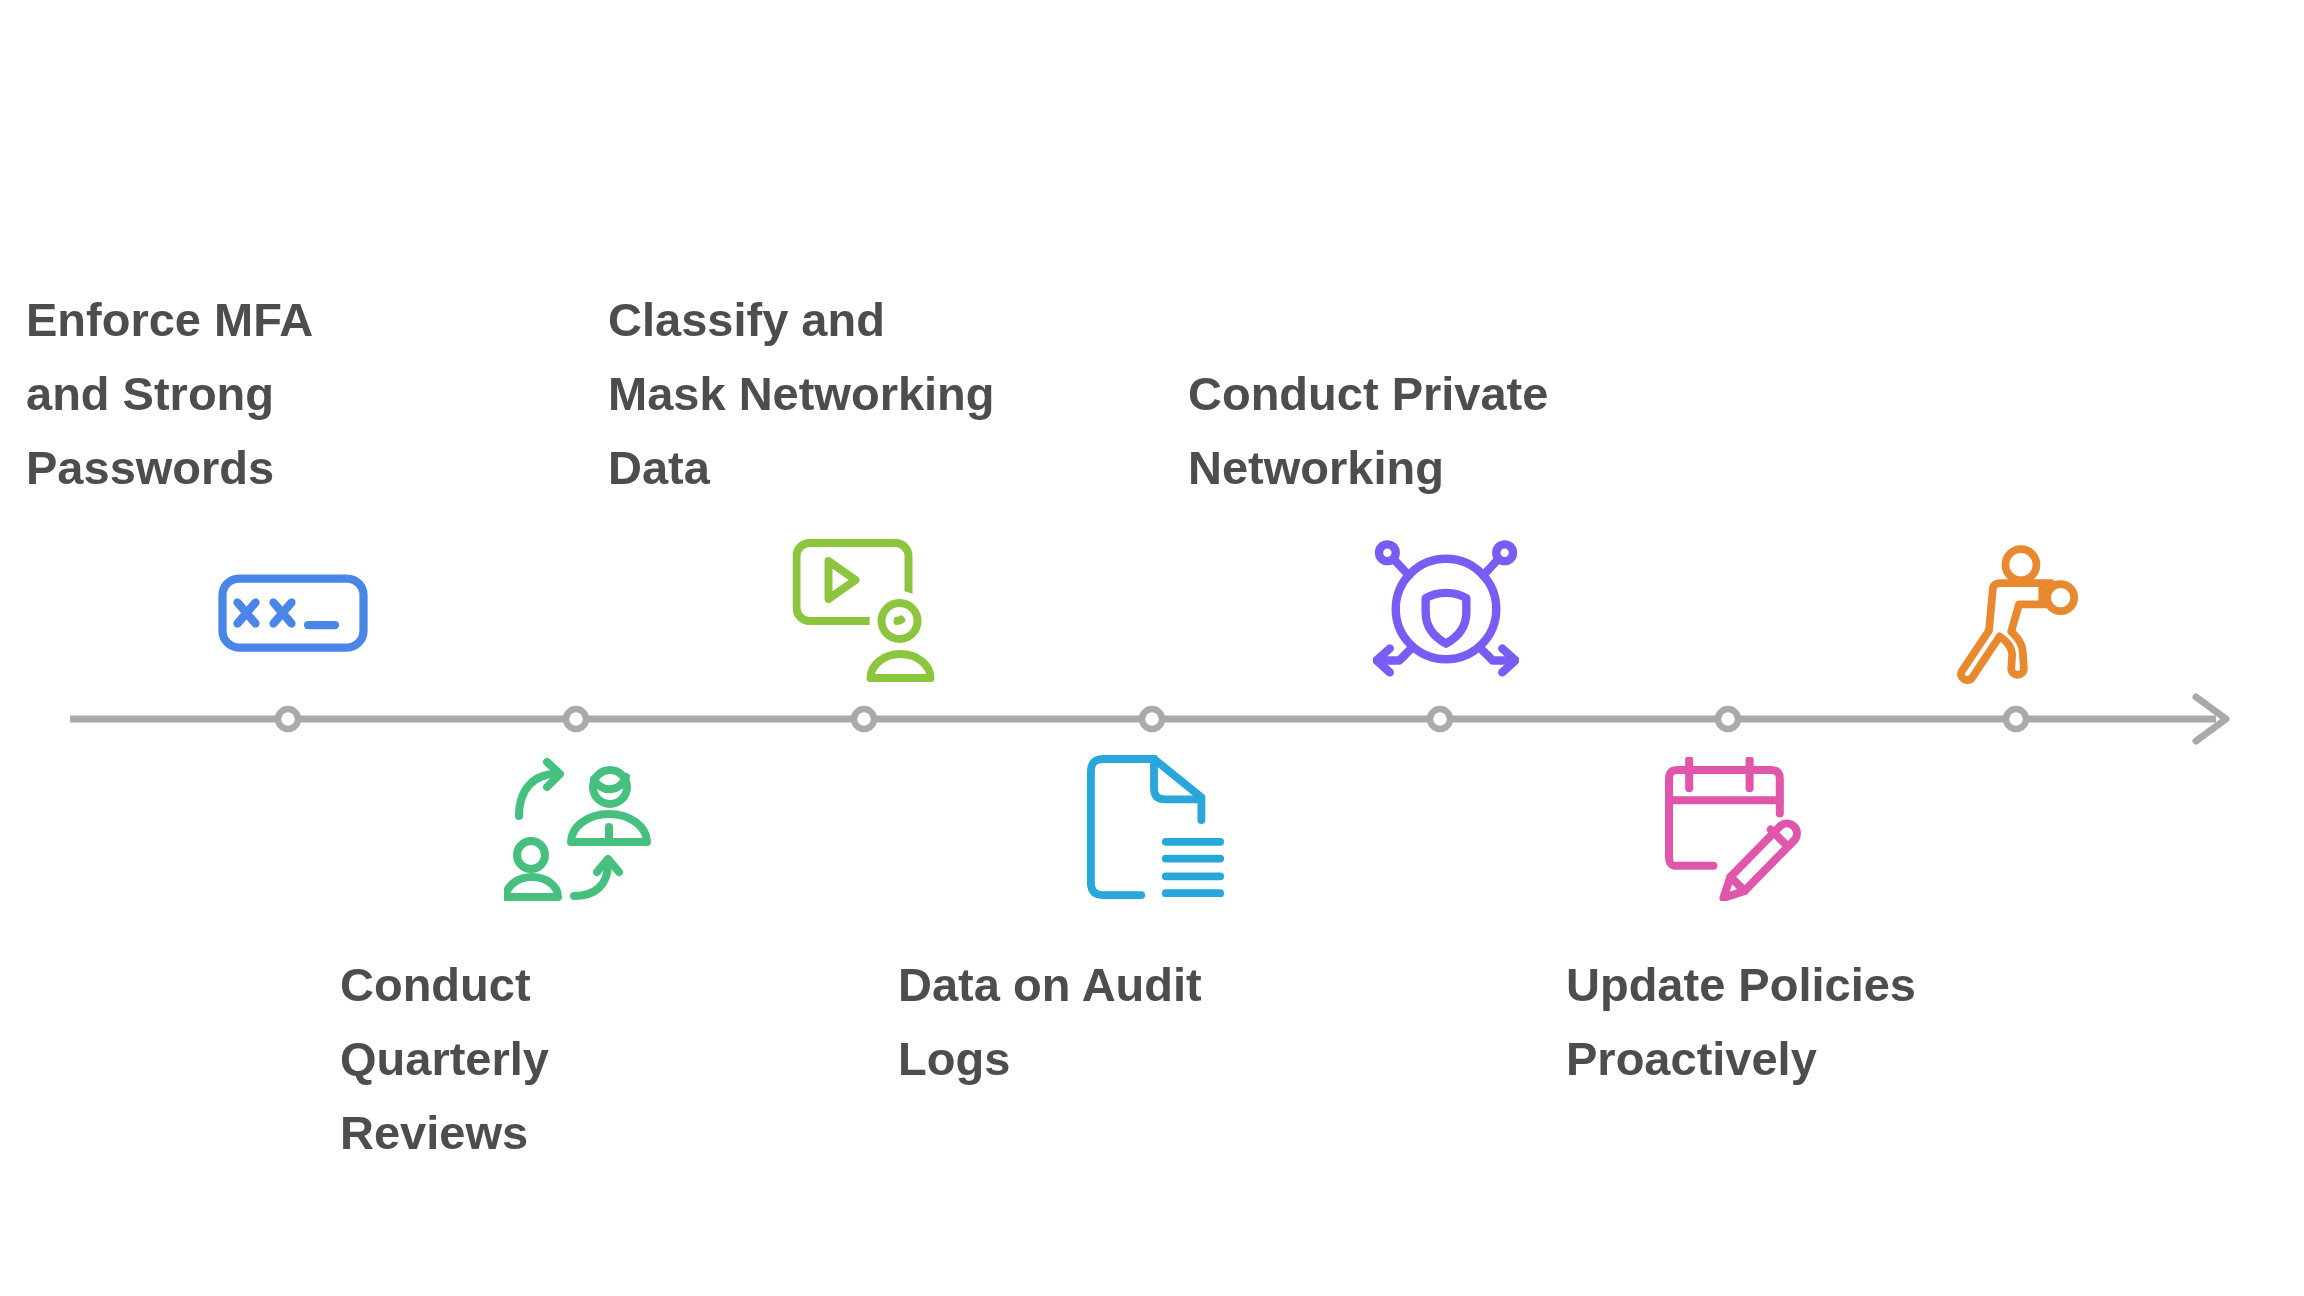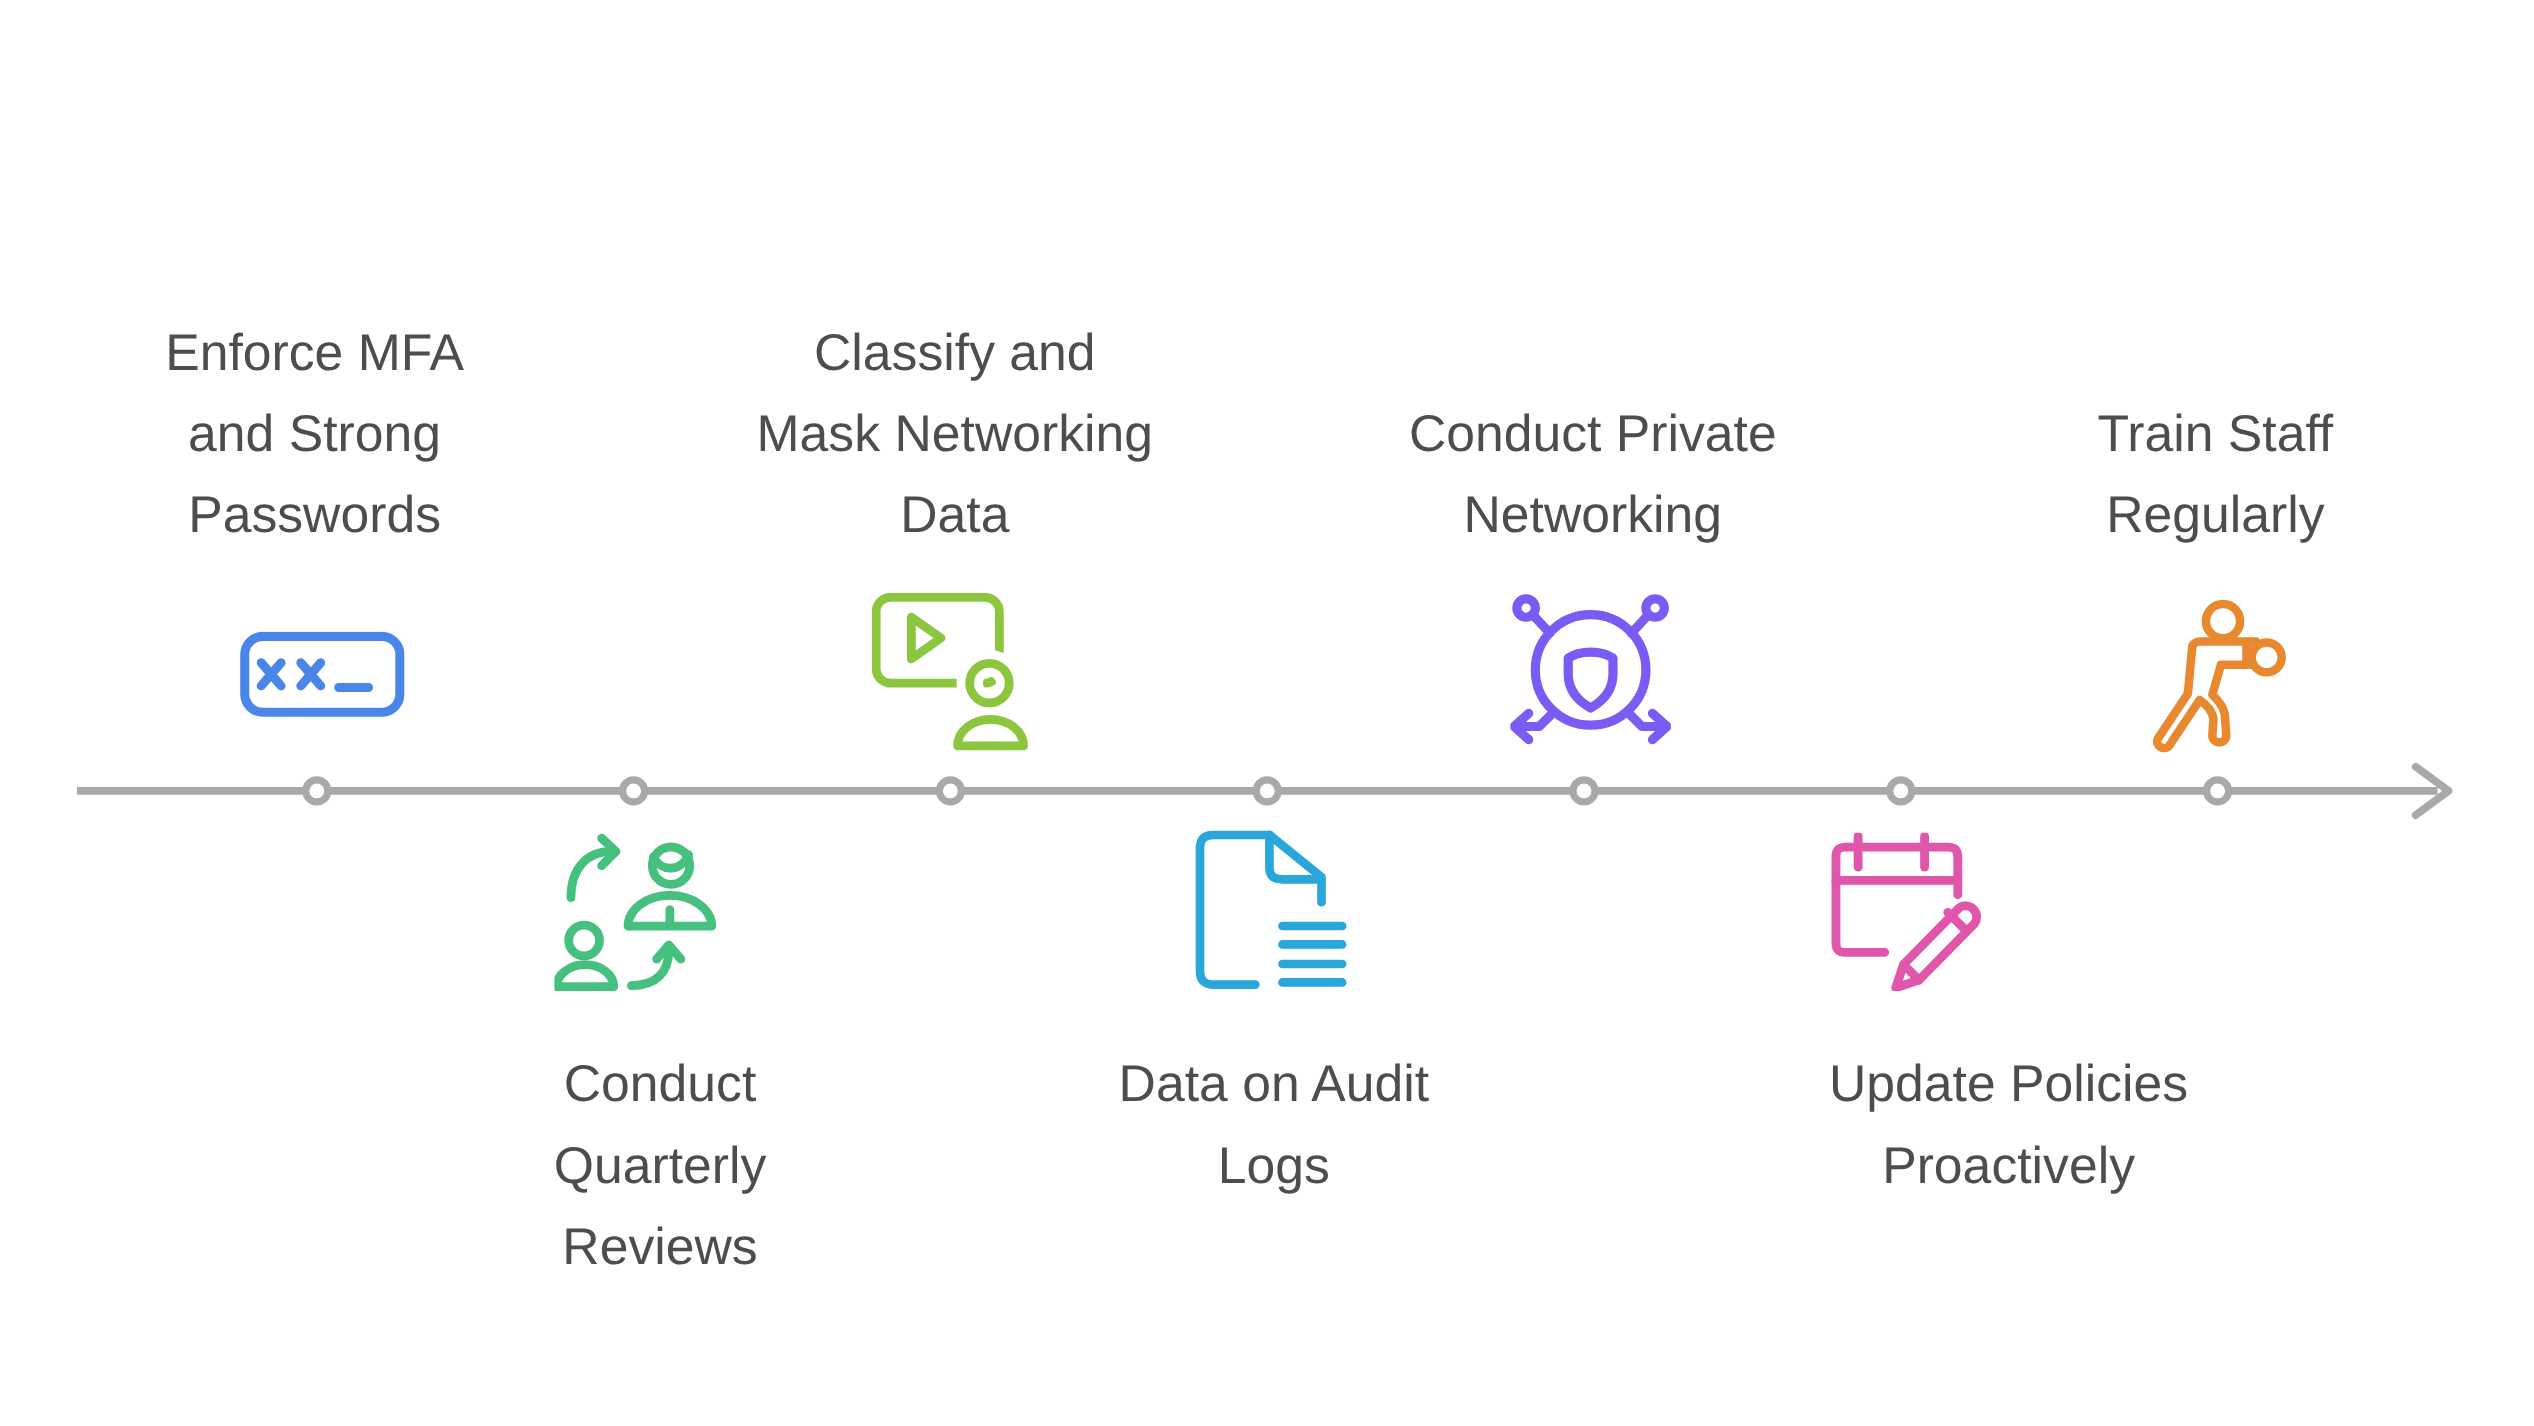--- a/index.html
+++ b/index.html
@@ -2,24 +2,23 @@
 <html><head>
 <meta charset="utf-8">
 <style>
   html,body{margin:0;padding:0;background:#ffffff;}
   body{width:2304px;height:1296px;overflow:hidden;font-family:"Liberation Sans",sans-serif;}
   .canvas{position:relative;width:2304px;height:1296px;background:#ffffff;}
   .lbl{
     position:absolute;
     transform:translateX(-50%);
     width:520px;
-    text-align:center;
     font-size:47px;
     line-height:74px;
-    font-weight:400;
+    font-weight:700;
     color:#4d4d4d;
     white-space:pre-line;
   }
   .lbl.top{bottom:791px;}
   .lbl.bot{top:948px;}
   .ic{position:absolute;transform:translateX(-50%);line-height:0;}
   .tl{position:absolute;left:0;top:689px;}
   svg{display:block;}
 </style>
 </head>
@@ -47,22 +46,20 @@
 Reviews</div>
   <div class="lbl top" style="left:868px">Classify and
 Mask Networking
 Data</div>
   <div class="lbl bot" style="left:1158px">Data on Audit
 Logs</div>
   <div class="lbl top" style="left:1448px">Conduct Private
 Networking</div>
   <div class="lbl bot" style="left:1826px">Update Policies
 Proactively</div>
-  <div class="lbl top" style="left:2014px">Train Staff
-Regularly</div>
 
   <div class="ic" style="left:293px;bottom:644px">
     <svg width="150" height="78" viewBox="0 0 100 52" fill="none" stroke-linecap="round" stroke-linejoin="round" stroke="#4a86e8">
       <rect x="3" y="3" width="94" height="46" rx="11" stroke-width="5.5"></rect>
       <path d="M13 19 L25 33 M25 19 L13 33" stroke-width="5.5"></path>
       <path d="M37 19 L49 33 M49 19 L37 33" stroke-width="5.5"></path>
       <path d="M60 34 L78 34" stroke-width="5.5"></path>
     </svg>
   </div>
 

